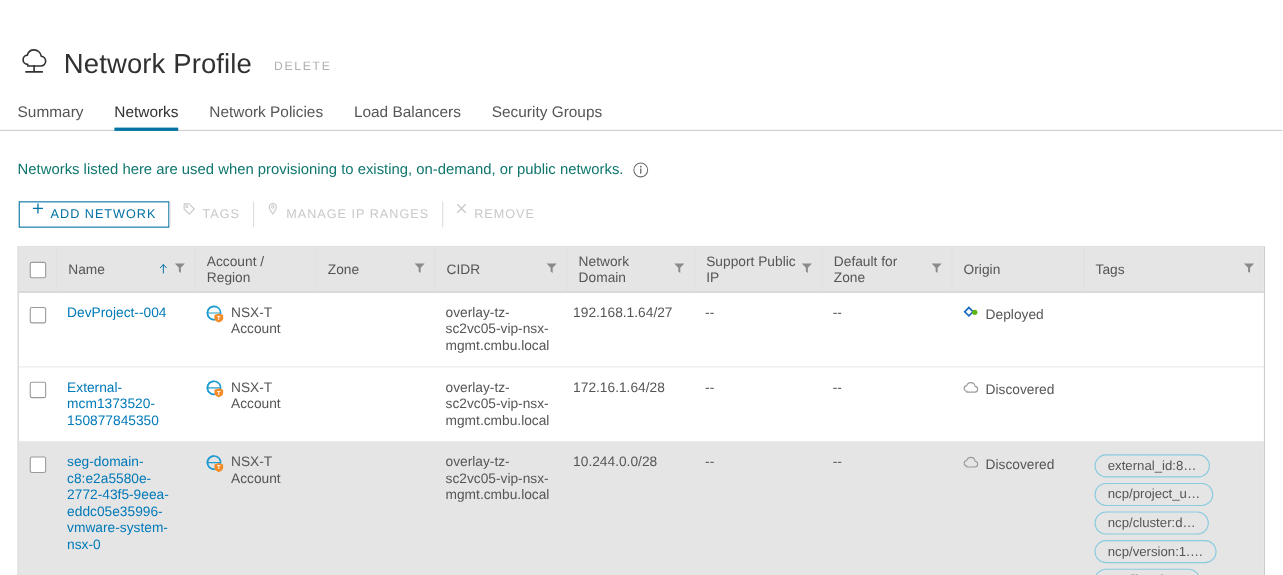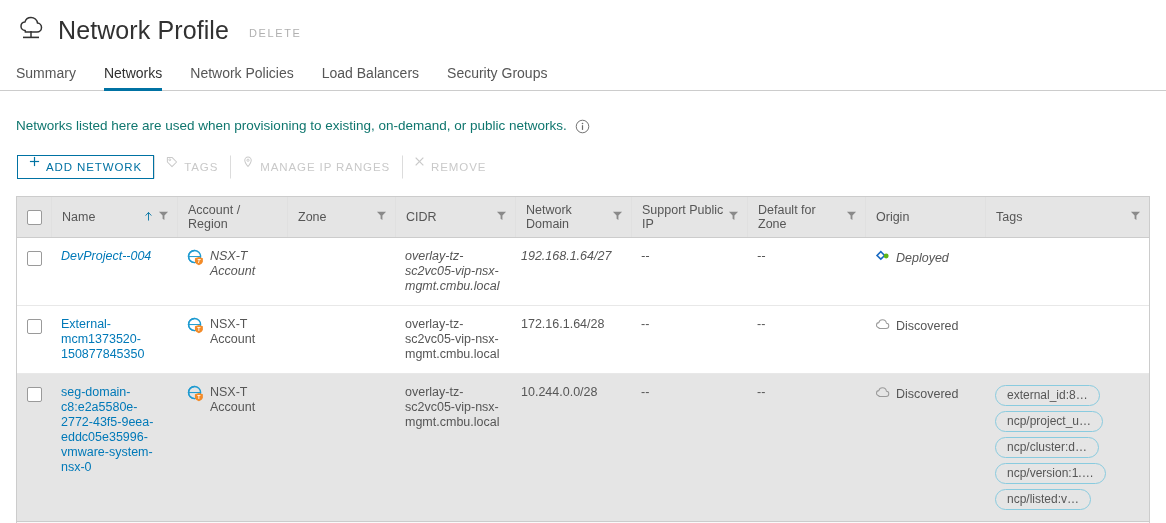--- a/index.html
+++ b/index.html
@@ -7,21 +7,21 @@
     margin: 0; padding: 0;
     width: 1166px; height: 523px;
     background: #fff;
     font-family: "Liberation Sans", sans-serif;
     color: #565656;
     -webkit-font-smoothing: antialiased;
   }
   .page { position: relative; width: 1166px; height: 523px; overflow: hidden; }
 
   
-  .hdr { display: flex; align-items: center; padding: 12px 0 0 16px; height: 48px; }
+  .hdr { display: flex; align-items: center; padding: 12px 0 0 16px; height: 48px; margin-top: 28px; }
   .hdr-icon { width: 34px; height: 34px; flex: 0 0 34px; margin-right: 8px; }
   .hdr-title {
     font-size: 25px; font-weight: 400; color: #313131;
     letter-spacing: .1px; line-height: 30px; white-space: nowrap;
   }
   .hdr-delete {
     margin-left: 20px; font-size: 11px; letter-spacing: 1.6px;
     color: #b0b0b0; text-transform: uppercase; padding-top: 6px;
     cursor: pointer;
   }
@@ -77,21 +77,21 @@
     display: flex; align-items: center; justify-content: space-between;
     font-size: 12.5px; color: #565656; padding: 6px 8px 6px 10px;
     border-left: 1px solid #e0e0e0; line-height: 14px; min-height: 38px;
   }
   .th:first-child { border-left: none; }
   .th .th-label { padding-right: 4px; }
   .th-ctrls { display: flex; align-items: center; gap: 5px; flex: 0 0 auto; }
   .sort-asc { color: #0072a3; font-size: 12px; line-height: 10px; }
 
   .row { display: flex; border-top: 1px solid #e8e8e8; min-height: 58px; }
-  .grid-body .row:first-child { border-top: none; font-style: italic; }
+  .grid-body .row:first-child { border-top: none; }
   .row.highlight { background: #e5e5e5; }
   .td {
     font-size: 12.5px; color: #565656; padding: 11px 8px 11px 10px;
     line-height: 15px; word-break: break-word; display: flex;
     align-items: flex-start;
   }
   .td a { color: #0079b8; text-decoration: none; cursor: pointer; }
 
   
   .c-chk   { flex: 0 0 34px;  justify-content: center; padding-left: 0; padding-right: 0; }

